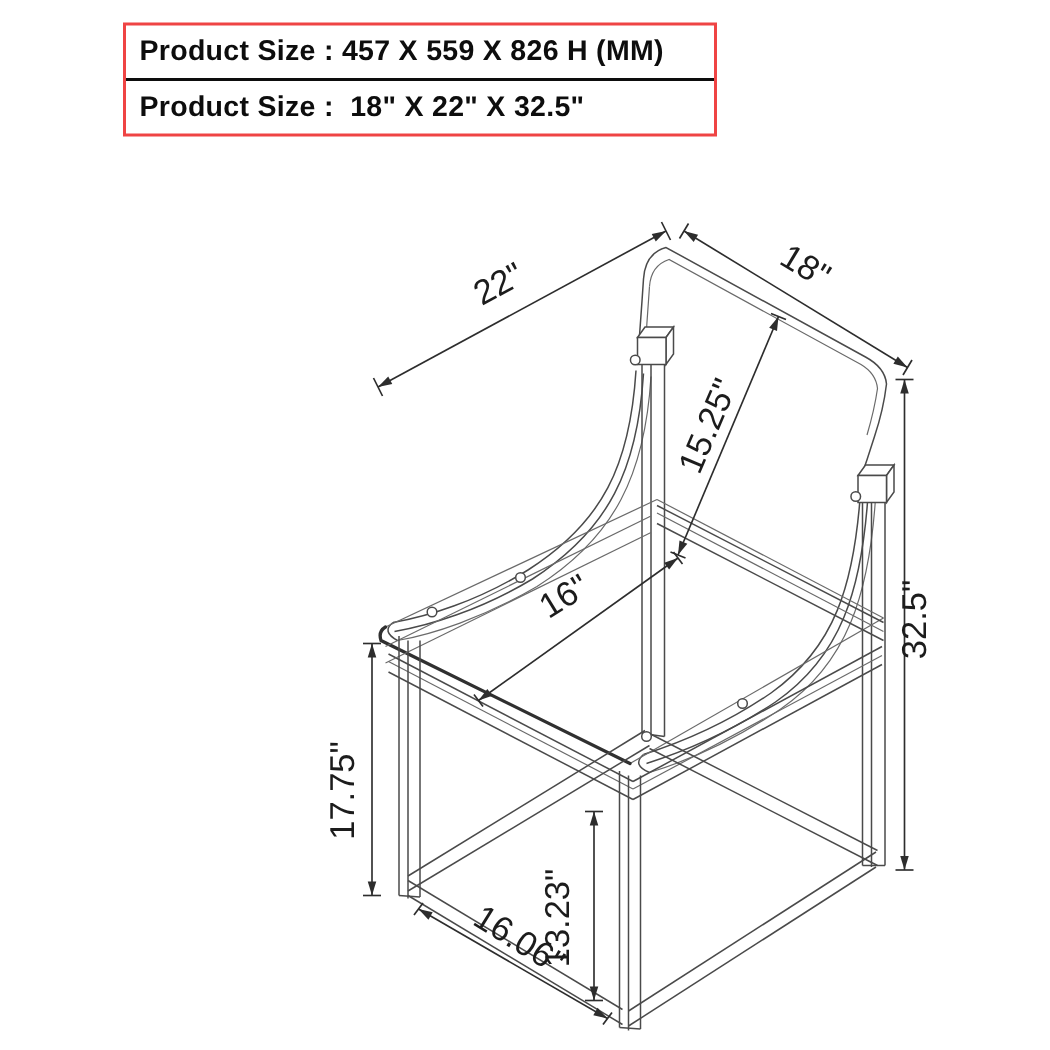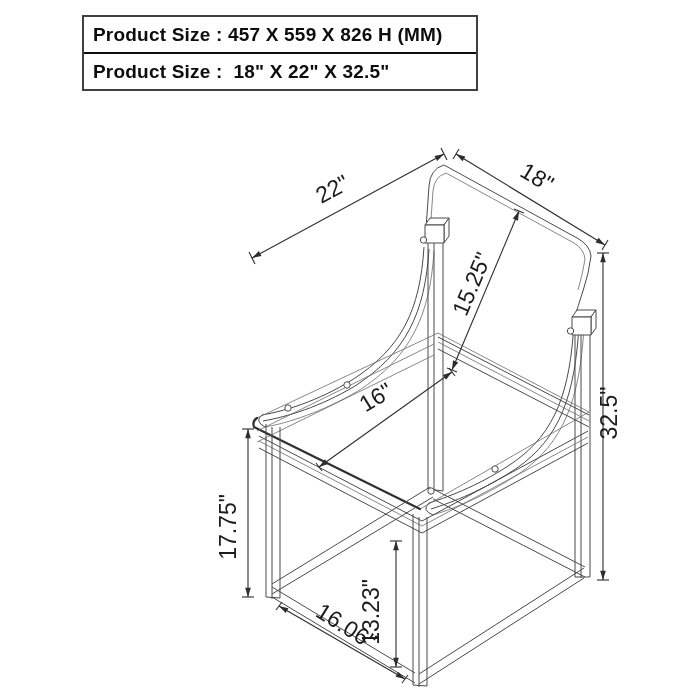--- a/index.html
+++ b/index.html
@@ -1,18 +1,18 @@
 <!DOCTYPE html>
 <html><head>
 <meta charset="utf-8">
 <style>
   html,body{margin:0;padding:0;background:#ffffff;}
   .canvas{position:relative;width:700px;height:700px;background:#ffffff;overflow:hidden;
           font-family:"Liberation Sans",sans-serif;}
-  .ps-box{position:absolute;left:82px;top:15px;width:392px;border:2px solid #404040;background:#ffffff;}
+  .ps-box{position:absolute;left:82px;top:15px;width:392px;border:2px solid #ef4444;background:#ffffff;}
   .ps-row{height:35px;display:flex;align-items:center;padding-left:9px;
           font-weight:bold;font-size:19px;color:#0d0d0d;letter-spacing:.2px;}
   .ps-row.first{border-bottom:2px solid #0d0d0d;}
   .ps-row span{white-space:pre;}
   svg.drawing{position:absolute;left:0;top:0;}
   .frame{stroke:#4a4a4a;fill:none;stroke-width:1;}
   .frame-thin{stroke:#6a6a6a;fill:none;stroke-width:.8;}
   .glass-edge{stroke:#303030;fill:none;stroke-width:2.2;stroke-linecap:round;}
   .dim{stroke:#2d2d2d;fill:none;stroke-width:1.1;}
   .tick{stroke:#2d2d2d;fill:none;stroke-width:1.1;}

